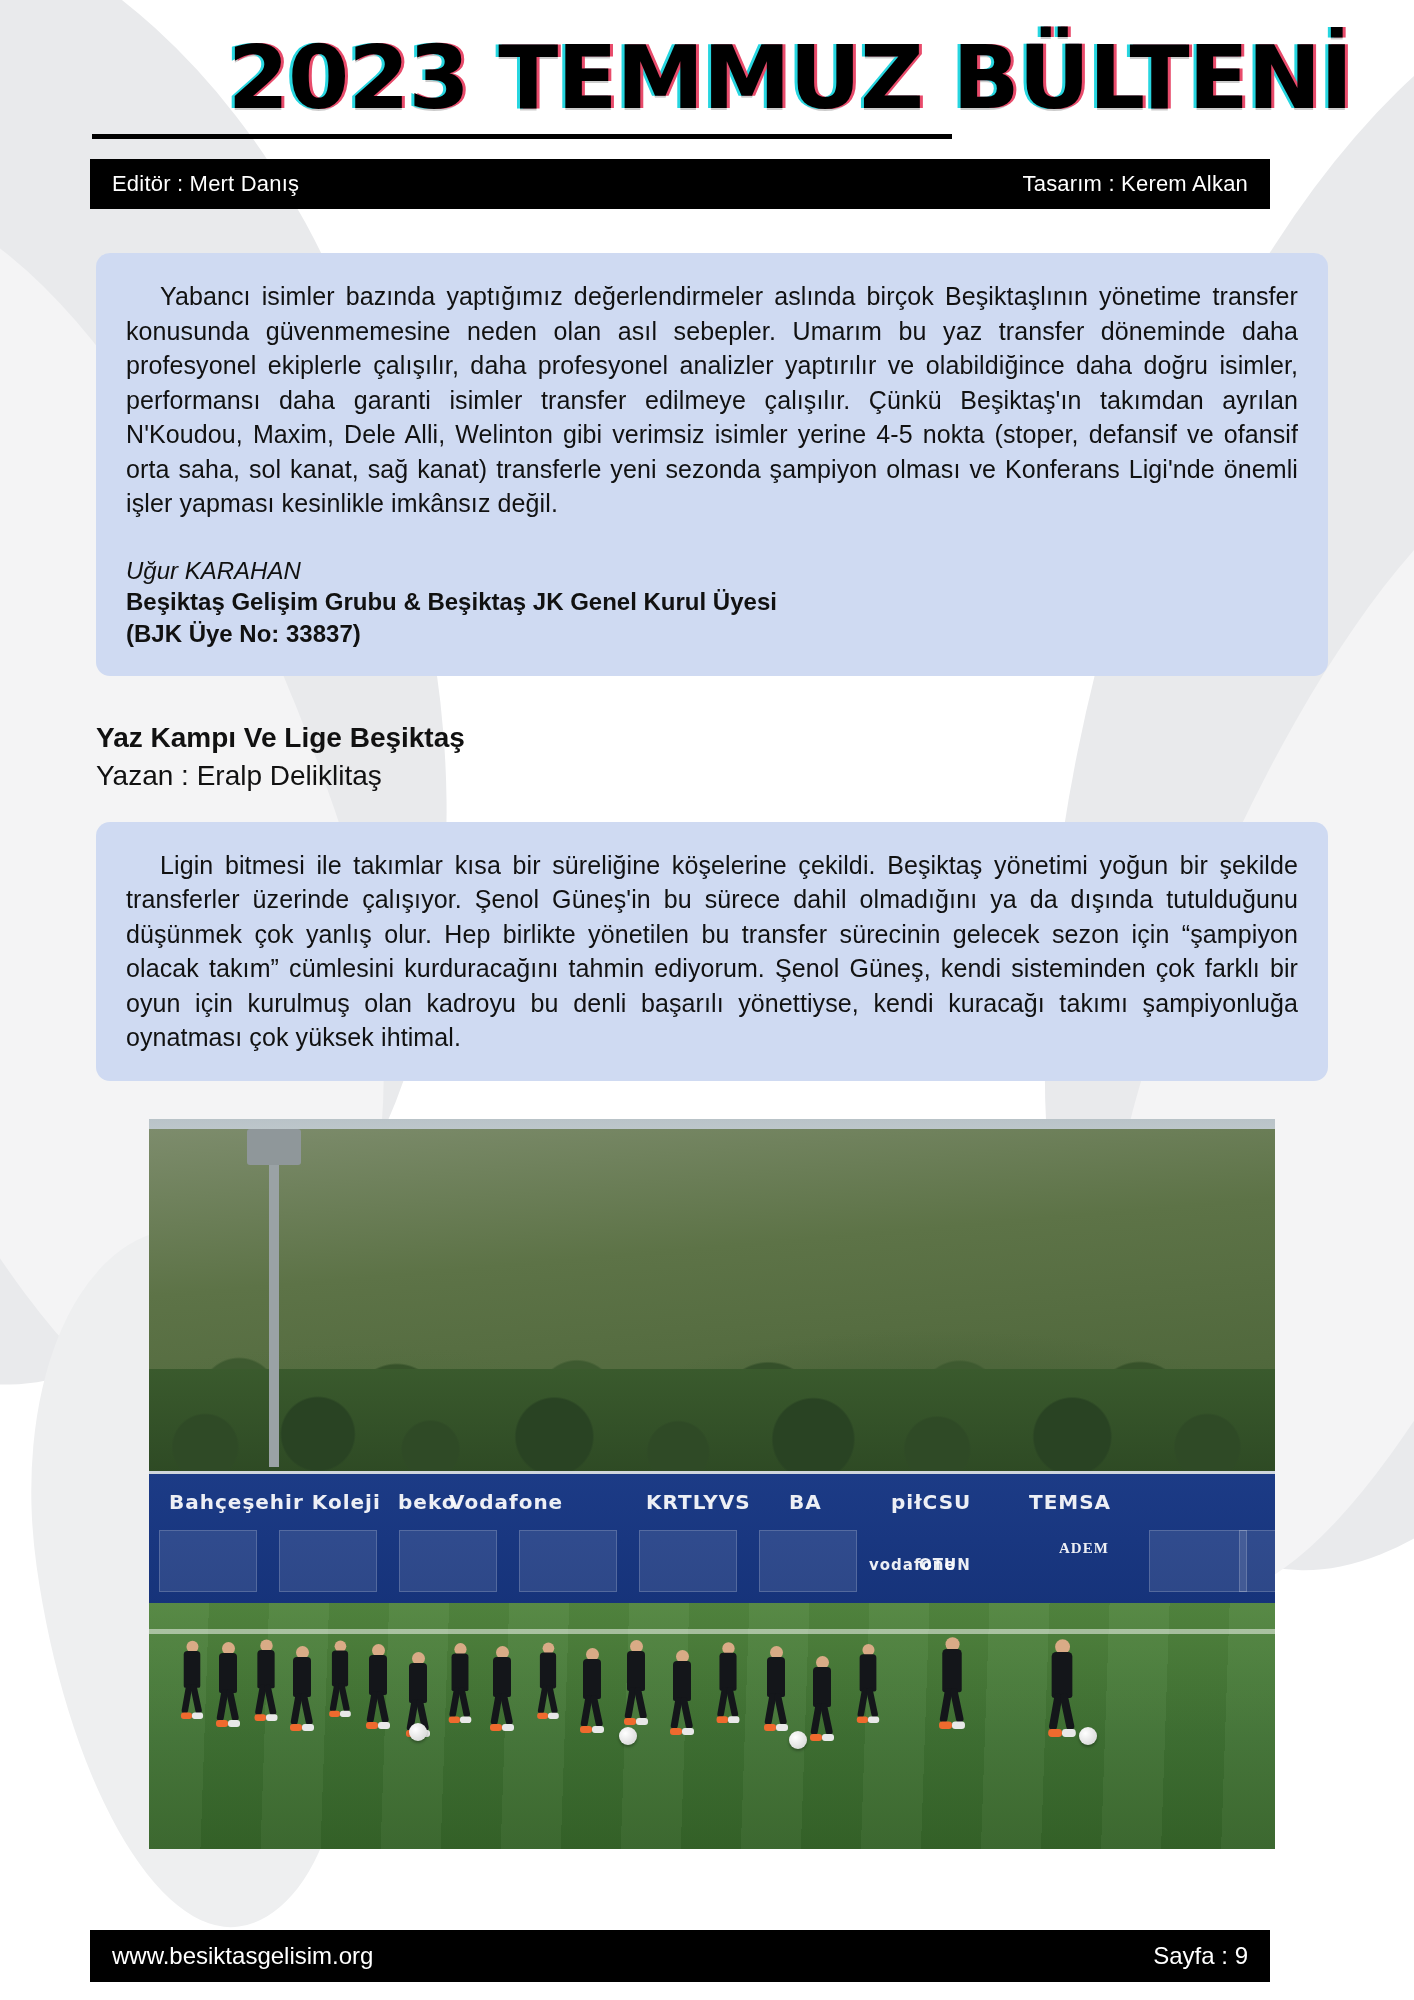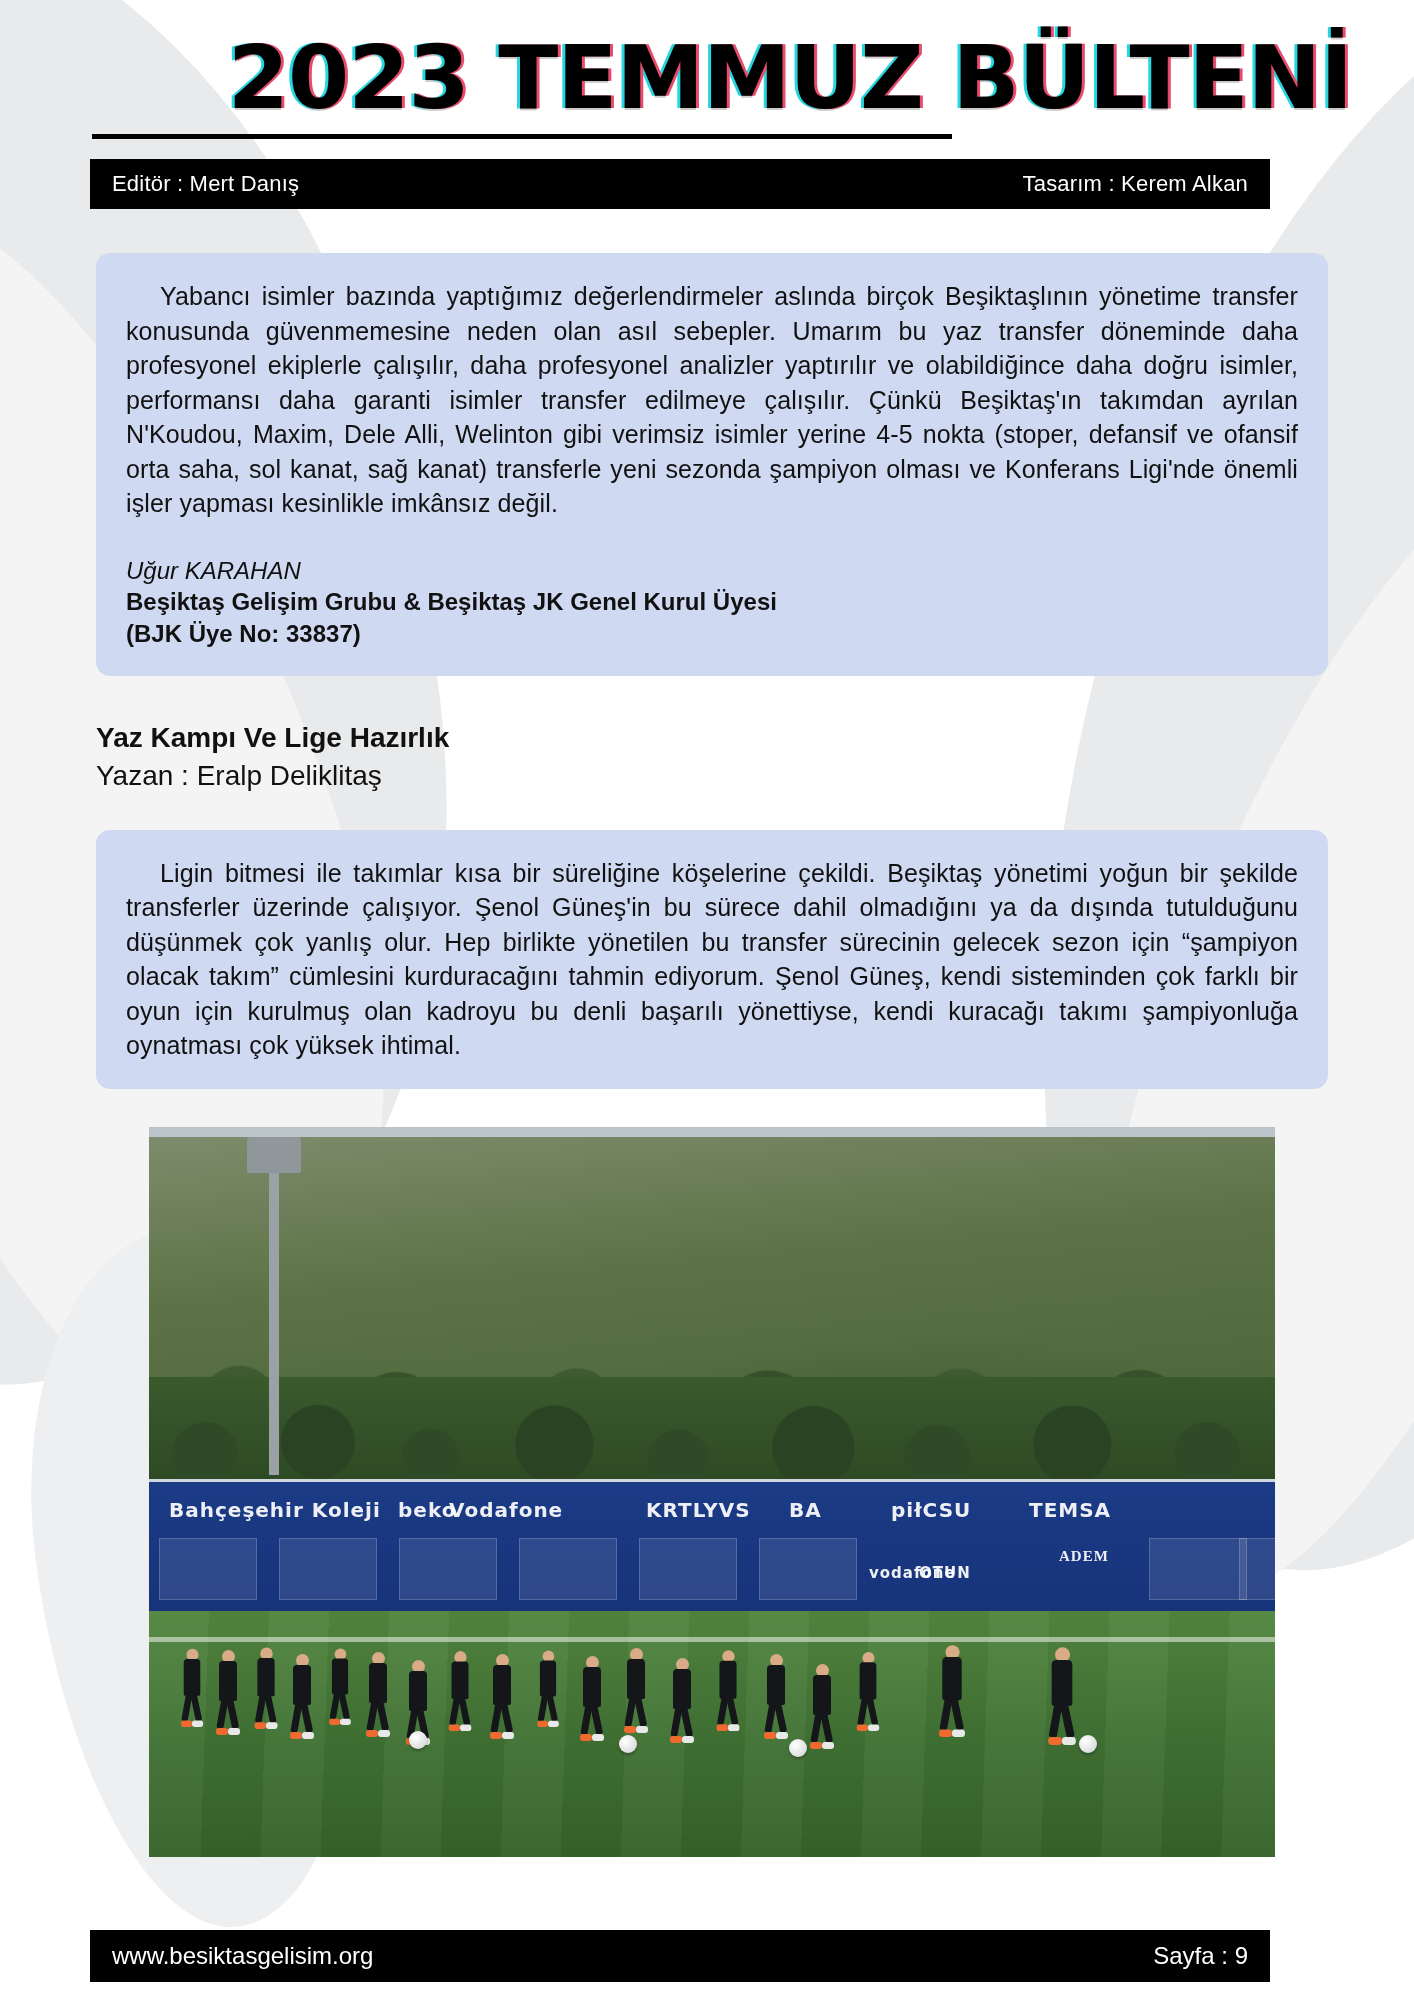--- a/index.html
+++ b/index.html
@@ -155,21 +155,21 @@
     color: #111;
     margin: 0;
   }
   .section-head .author {
     font-size: 28px;
     color: #111;
     margin: 6px 0 0 0;
   }
 
   .quote-box.second {
-    margin-top: 38px;
+    margin-top: 30px;
   }
 
   
   .photo-wrap {
     margin: 38px auto 0 auto;
     width: 1126px;
     height: 730px;
     position: relative;
     overflow: hidden;
     background: #55704a;
@@ -345,21 +345,21 @@
     <div class="quote-box">
       <p class="body">Yabancı isimler bazında yaptığımız değerlendirmeler aslında birçok Beşiktaşlının yönetime transfer konusunda güvenmemesine neden olan asıl sebepler. Umarım bu yaz transfer döneminde daha profesyonel ekiplerle çalışılır, daha profesyonel analizler yaptırılır ve olabildiğince daha doğru isimler, performansı daha garanti isimler transfer edilmeye çalışılır. Çünkü Beşiktaş'ın takımdan ayrılan N'Koudou, Maxim, Dele Alli, Welinton gibi verimsiz isimler yerine 4-5 nokta (stoper, defansif ve ofansif orta saha, sol kanat, sağ kanat) transferle yeni sezonda şampiyon olması ve Konferans Ligi'nde önemli işler yapması kesinlikle imkânsız değil.</p>
       <div class="sig">
         <div class="name">Uğur KARAHAN</div>
         <div class="role">Beşiktaş Gelişim Grubu &amp; Beşiktaş JK Genel Kurul Üyesi</div>
         <div class="member">(BJK Üye No: 33837)</div>
       </div>
     </div>
 
     <div class="section-head">
-      <p class="title">Yaz Kampı Ve Lige Hazırlık</p>
+      <p class="title">Yaz Kampı Ve Lige Beşiktaş</p>
       <p class="author">Yazan : Eralp Deliklitaş</p>
     </div>
 
     <div class="quote-box second">
       <p class="body">Ligin bitmesi ile takımlar kısa bir süreliğine köşelerine çekildi. Beşiktaş yönetimi yoğun bir şekilde transferler üzerinde çalışıyor. Şenol Güneş'in bu sürece dahil olmadığını ya da dışında tutulduğunu düşünmek çok yanlış olur. Hep birlikte yönetilen bu transfer sürecinin gelecek sezon için “şampiyon olacak takım” cümlesini kurduracağını tahmin ediyorum. Şenol Güneş, kendi sisteminden çok farklı bir oyun için kurulmuş olan kadroyu bu denli başarılı yönettiyse, kendi kuracağı takımı şampiyonluğa oynatması çok yüksek ihtimal.</p>
     </div>
 
     <div class="photo-wrap">
       <div class="ph-sky"></div>
       <div class="ph-hill"></div>

